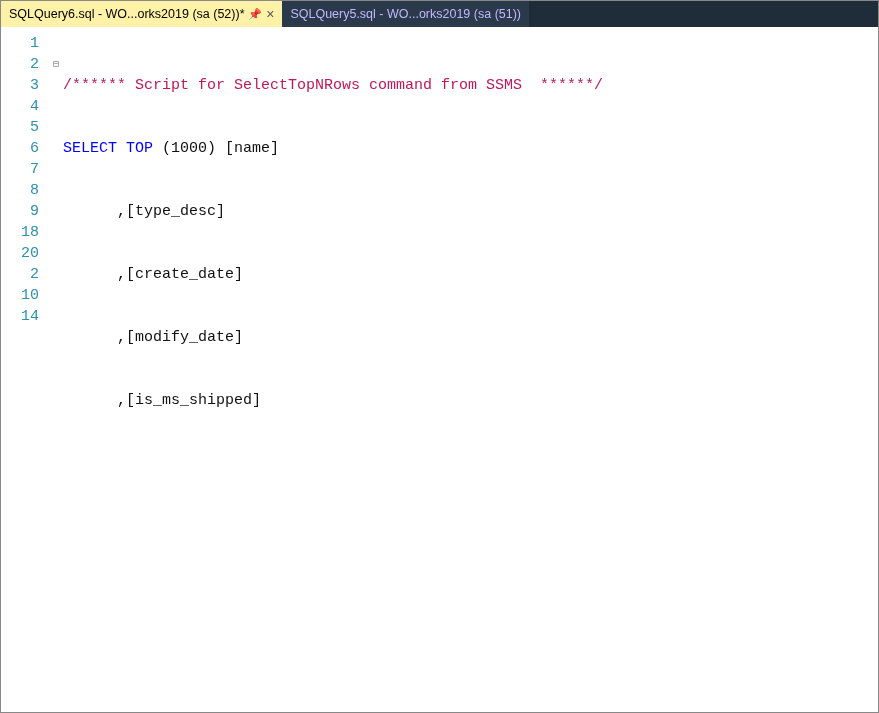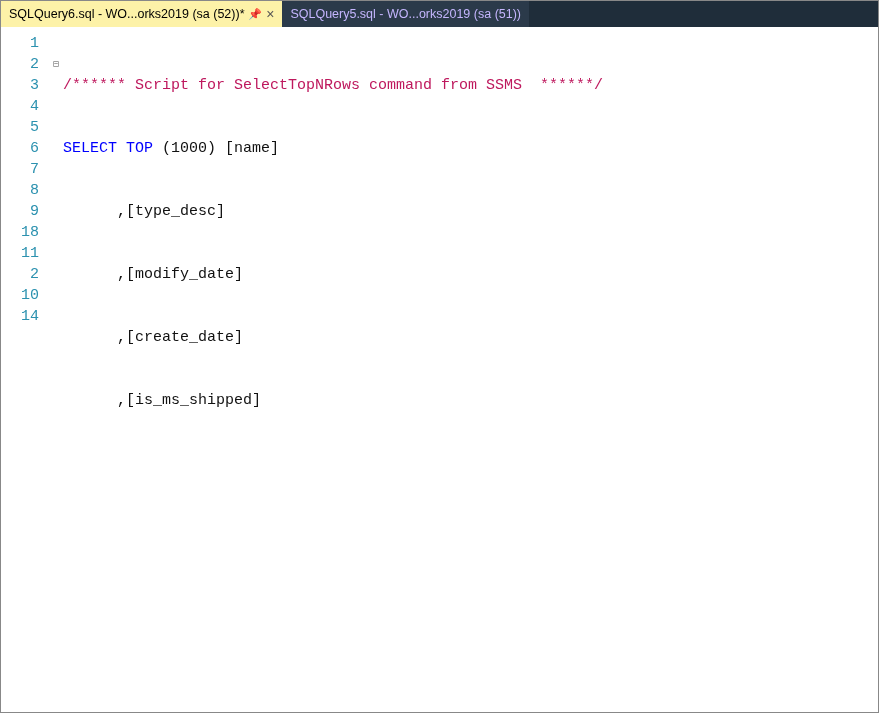--- a/index.html
+++ b/index.html
@@ -48,21 +48,21 @@
       <div>1</div>
       <div>2</div>
       <div>3</div>
       <div>4</div>
       <div>5</div>
       <div>6</div>
       <div>7</div>
       <div>8</div>
       <div>9</div>
       <div>18</div>
-      <div>11</div>
+      <div>20</div>
       <div>2</div>
       <div>10</div>
       <div>14</div>
     </div>
   <div class="fold-col" id="foldcol">
       <div></div>
       <div>⊟</div>
       <div></div>
       <div></div>
       <div></div>
@@ -73,22 +73,22 @@
       <div></div>
       <div></div>
       <div></div>
       <div></div>
       <div></div>
     </div>
   <div class="code">
     <div class="code-line"><span class="kw-green">/****** Script for SelectTopNRows command from SSMS  ******/</span></div>
     <div class="code-line"><span class="kw-blue">SELECT</span><span class="kw-blue"> TOP </span><span class="txt">(</span><span class="txt">1000</span><span class="txt">)</span><span class="txt"> [name]</span></div>
     <div class="code-line"><span class="txt">      ,[type_desc]</span></div>
+    <div class="code-line"><span class="txt">      ,[create_date]</span></div>
     <div class="code-line"><span class="txt">      ,[modify_date]</span></div>
-    <div class="code-line"><span class="txt">      ,[create_date]</span></div>
     <div class="code-line"><span class="txt">      ,[is_ms_shipped]</span></div>
     
     
     
   </div>
 </div>
 
 <div class="grid-wrap">
   
 </div>

